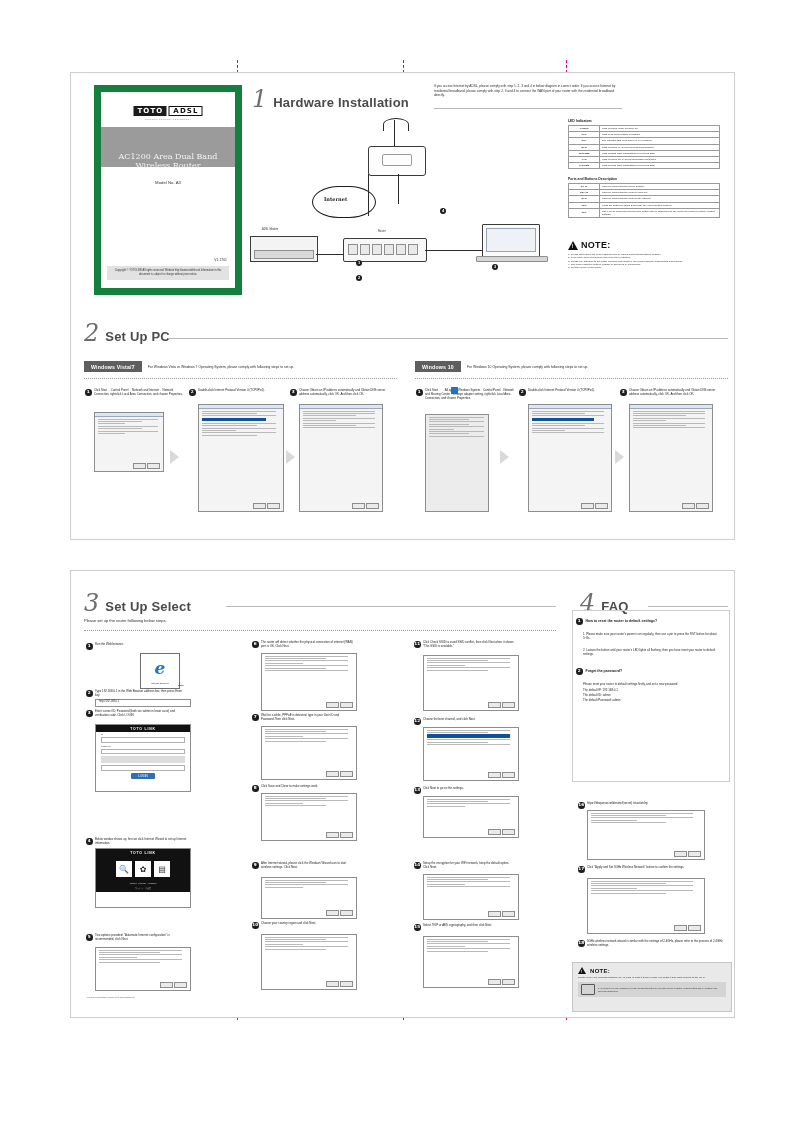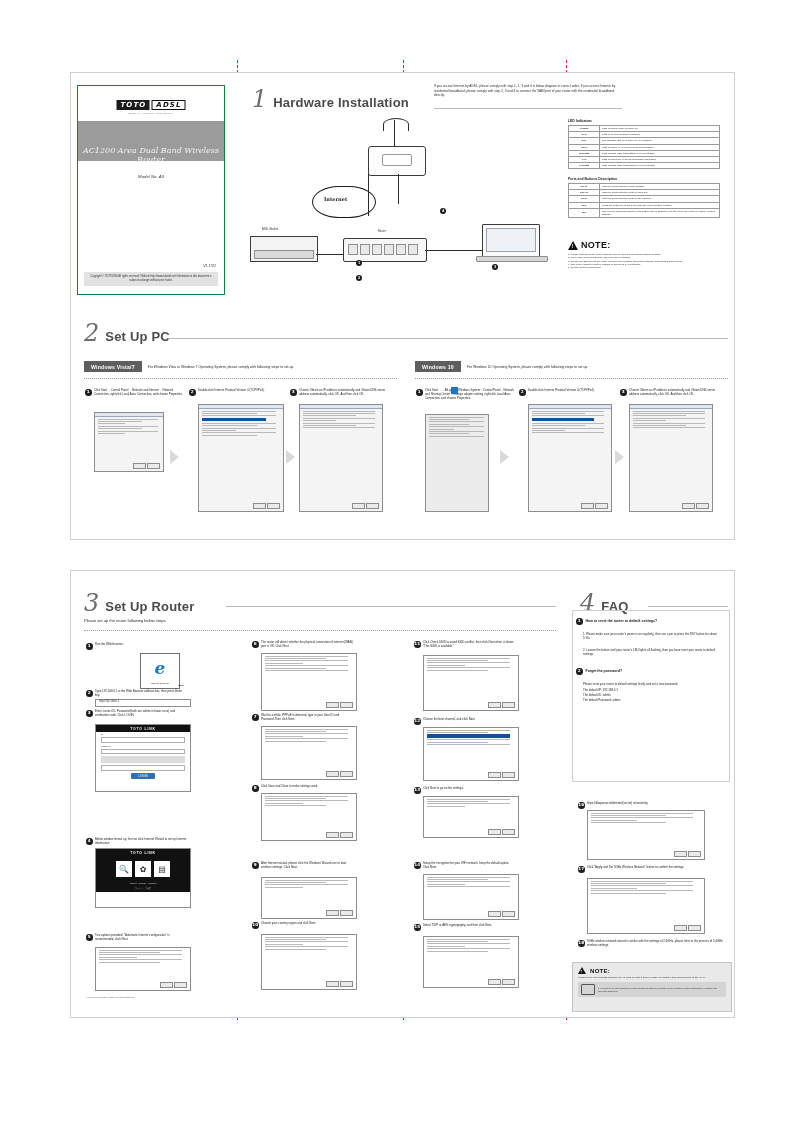--- a/index.html
+++ b/index.html
@@ -9,21 +9,21 @@
   
   .foldv{position:absolute;width:0;border-left:1px dashed #e6007e;}
   .foldh{position:absolute;height:0;border-top:1px dashed #e6007e;}
 
   
   .sheet{position:absolute;background:#fff;border:1px solid #cfcfcf;box-sizing:border-box;}
   .xtiny{font-size:2.5px;line-height:3.3px;}
   .micro{font-size:2px;line-height:2.7px;}
 
   
-  .cover{position:absolute;left:77px;top:85px;width:148px;height:210px;border:1px solid #15803d;box-sizing:border-box;background:#fff;font-style:italic;}
+  .cover{position:absolute;left:94px;top:85px;width:148px;height:210px;border:7px solid #15803d;box-sizing:border-box;background:#fff;}
   .logo{position:absolute;left:50%;top:14px;transform:translateX(-50%);display:flex;gap:2px;align-items:center;}
   .logo .blk{background:#1b1b1b;color:#fff;font-weight:bold;font-size:7px;letter-spacing:1.1px;padding:1px 3px 1px 4px;font-family:"DejaVu Sans",sans-serif;}
   .logo .wht{background:#fff;color:#111;border:1.2px solid #111;font-weight:bold;font-size:7px;letter-spacing:1.1px;padding:0px 3px 0px 4px;font-family:"DejaVu Sans",sans-serif;}
   .logo-sub{position:absolute;left:50%;top:26px;transform:translateX(-50%);font-size:2.2px;letter-spacing:.3px;color:#8c8c8c;white-space:nowrap;}
   .cover-band{position:absolute;left:0;top:35px;width:100%;height:40px;background:#9b9b9b;}
   .cover-title{position:absolute;left:0;top:40px;width:100%;text-align:center;font-family:"DejaVu Serif",serif;font-weight:bold;font-size:14.5px;color:#ffffff;letter-spacing:.2px;}
   .cover-sub{position:absolute;left:0;top:60px;width:100%;text-align:center;font-family:"DejaVu Serif",serif;font-size:8px;color:#f2f2f2;}
   .cover-model{position:absolute;left:0;top:88px;width:100%;text-align:center;font-size:4.3px;color:#3a3a3a;}
   .cover-ver{position:absolute;right:8px;bottom:26px;font-size:3.4px;color:#333;}
   .cover-copy{position:absolute;left:6px;right:6px;bottom:8px;background:#e2e2e2;padding:3px 4px;font-size:2.6px;line-height:3.9px;color:#2f2f2f;text-align:center;}
@@ -384,21 +384,21 @@
     <div class="btnrow">
         <div class="btn"></div>
         <div class="btn"></div>
       </div>
   </div>
   <div style="position:absolute;left:500px;top:450px;width:0;height:0;border-left:9px solid #d9d9d9;border-top:7px solid transparent;border-bottom:7px solid transparent;"></div>
   <div style="position:absolute;left:615px;top:450px;width:0;height:0;border-left:9px solid #d9d9d9;border-top:7px solid transparent;border-bottom:7px solid transparent;"></div>
 
   <div class="sec-h" style="left:84px;top:592px;">
     <span class="sec-num">3</span>
-    <span class="sec-name">Set Up Router</span>
+    <span class="sec-name">Set Up Select</span>
   </div>
   <div class="sec-rule" style="left:226px;top:606px;width:330px;"></div>
   <div style="position:absolute;left:84px;top:618px;font-size:4px;color:#2b2b2b;">Please set up the router following below steps.</div>
   <div class="dashrule" style="left:84px;top:630px;width:472px;"></div>
 
   <div class="sn" style="left:86px;top:643px;">1</div>
   <div class="stxt" style="left:95px;top:642px;width:85px;">Run the Web browser.</div>
   <div class="ie" style="left:140px;top:653px;">
     <span class="e">e</span>
     <span class="cap">Internet Explorer</span>

